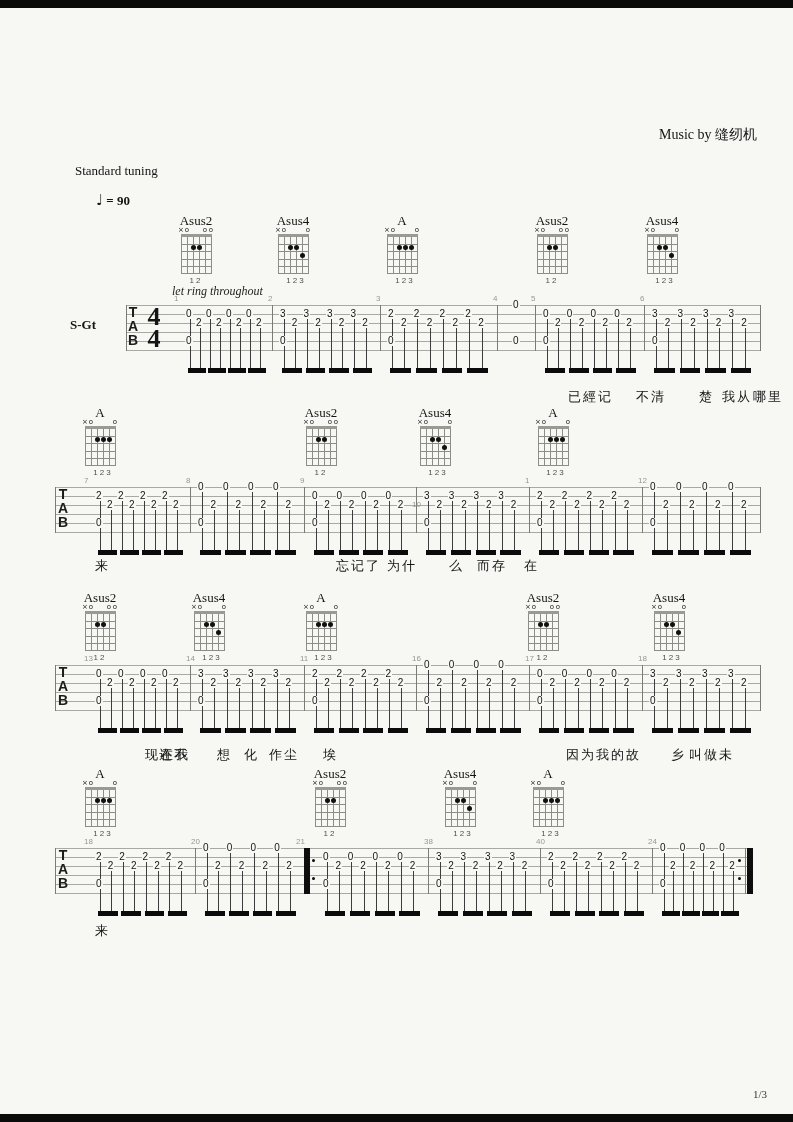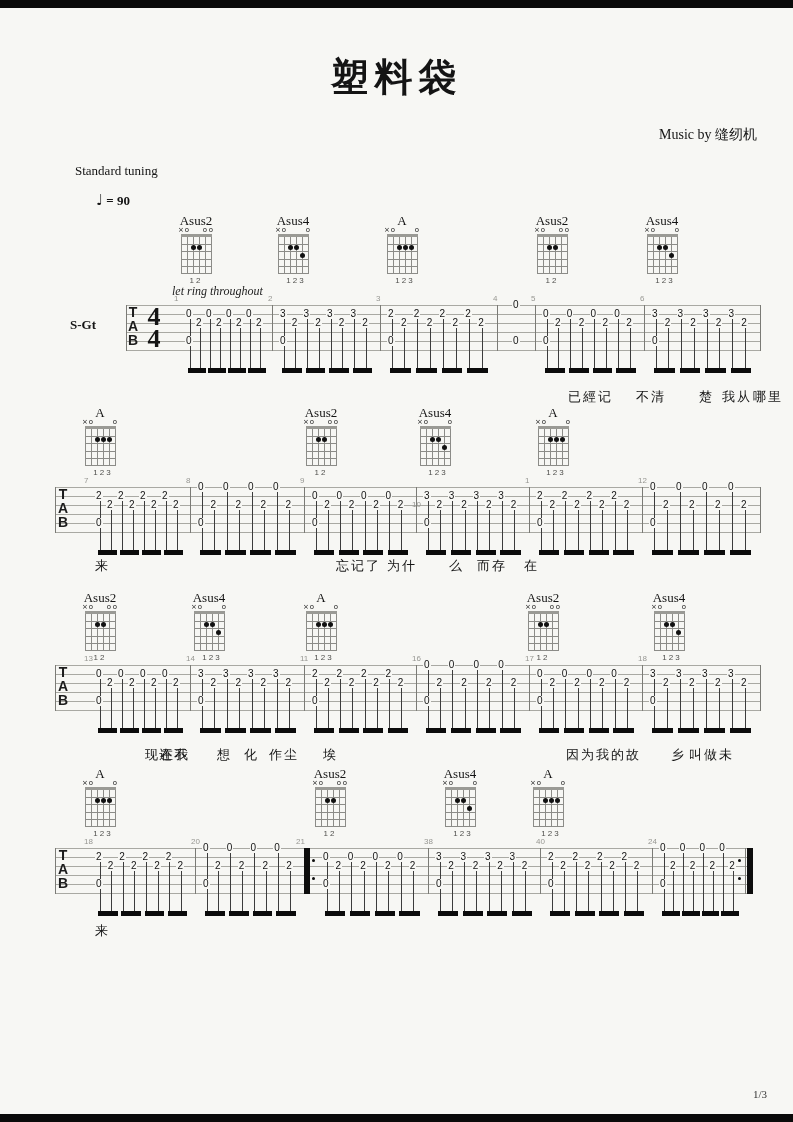--- a/index.html
+++ b/index.html
@@ -42,21 +42,20 @@
   .lyr{position:absolute;font-size:13px;letter-spacing:2px;color:#161616;white-space:nowrap;}
   .rdot{position:absolute;width:3px;height:3px;border-radius:50%;background:#0d0d0d;}
 </style>
 </head>
 <body>
 
 <div class="sheet">
   <div class="edge-bar" style="top:0;"></div>
   <div class="edge-bar" style="top:1114px;"></div>
 
-  <div class="abs title" style="top:52px;">塑料袋</div>
   <div class="abs credit" style="top:126px;right:36px;">Music by 缝纫机</div>
 
   <div class="abs tuning" style="top:163px;left:75px;">Standard tuning</div>
   <div class="abs tempo" style="top:191px;left:96px;">
     <span class="note">♩</span>
     <span>= 90</span>
   </div>
 
   <div class="abs letring" style="top:284px;left:172px;">let ring throughout</div>
 

